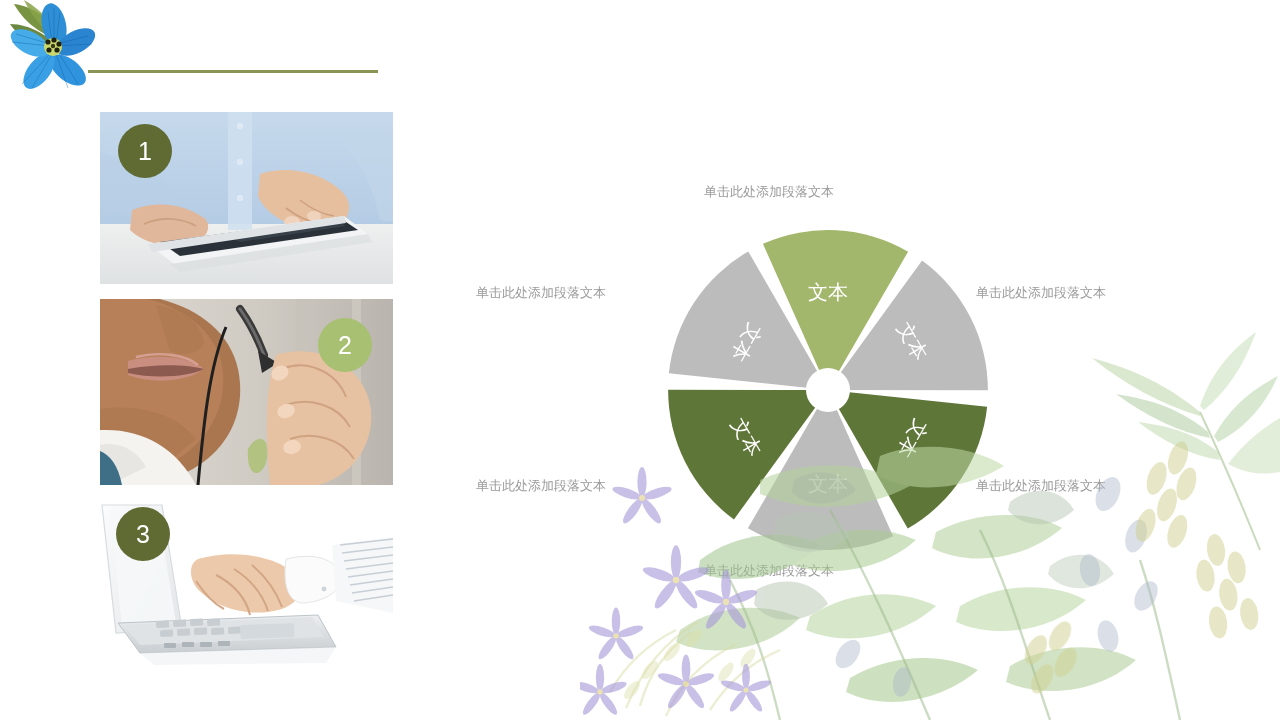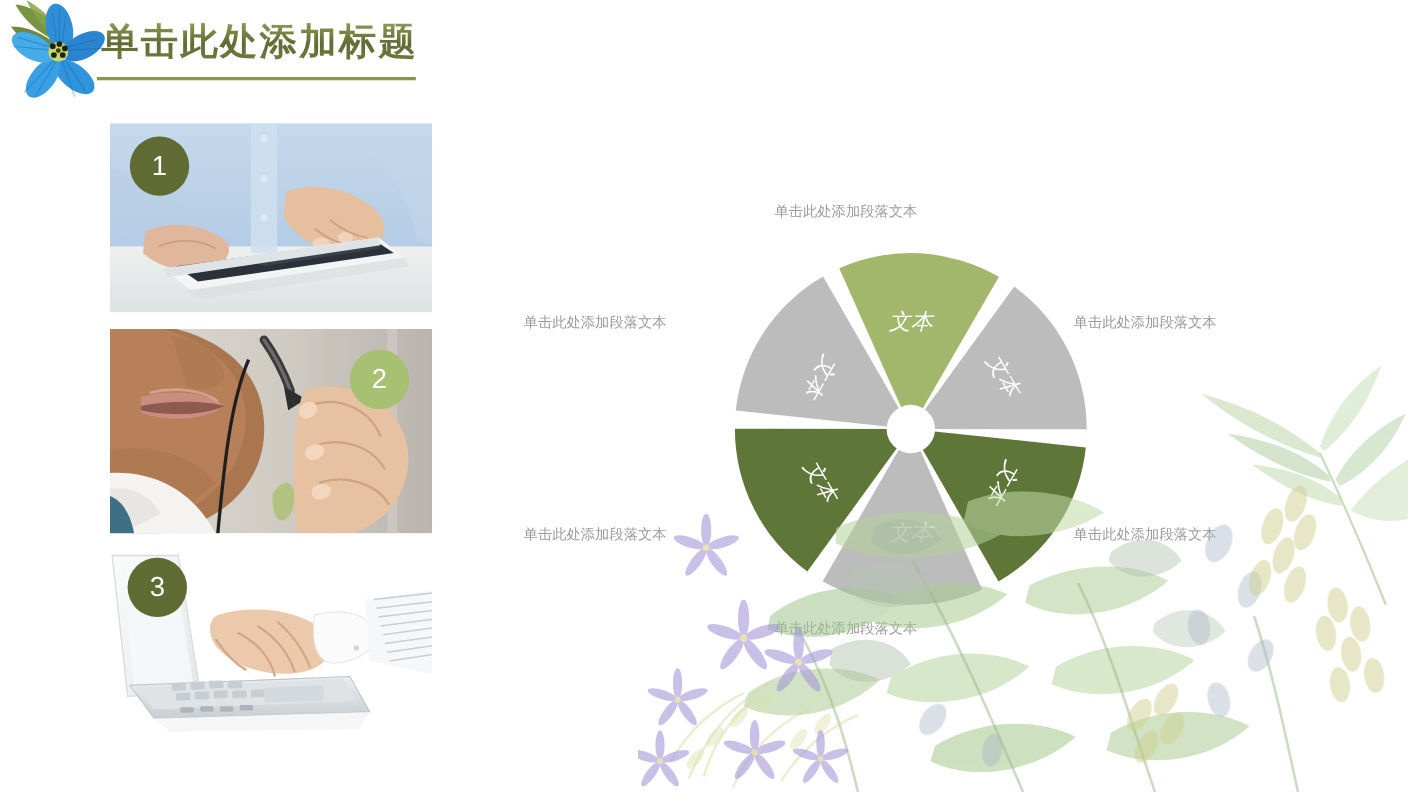--- a/index.html
+++ b/index.html
@@ -37,21 +37,21 @@
     display:flex;align-items:center;justify-content:center;
     color:#ffffff;font-size:25px;line-height:1;
     font-family:"Liberation Sans","DejaVu Sans",sans-serif;
     z-index:6;
   }
   .badge-1{left:118px;top:124px;width:54px;height:54px;background:#5f6b33;}
   .badge-2{left:318px;top:318px;width:54px;height:54px;background:#a8c071;}
   .badge-3{left:116px;top:507px;width:54px;height:54px;background:#5f6b33;}
 
   
-  .pie-wrap{position:absolute;left:660px;top:222px;width:336px;height:336px;font-style:italic;}
+  .pie-wrap{position:absolute;left:660px;top:222px;width:336px;height:336px;}
   .pie-svg{position:absolute;left:0;top:0;width:336px;height:336px;}
   .seg-label{
     fill:#ffffff;font-size:20px;
     font-family:"Liberation Sans","DejaVu Sans",sans-serif;
     text-anchor:middle;dominant-baseline:middle;
   }
 
   
   .callout{
     position:absolute;color:#9b9b9b;font-size:13px;white-space:nowrap;line-height:1;
@@ -107,21 +107,20 @@
         <circle cx="45" cy="49" r="9" fill="#c9d86a"></circle>
         <circle cx="40" cy="44" r="2.6" fill="#20210f"></circle>
         <circle cx="46" cy="42" r="2.6" fill="#20210f"></circle>
         <circle cx="51" cy="46" r="2.6" fill="#20210f"></circle>
         <circle cx="49" cy="52" r="2.6" fill="#20210f"></circle>
         <circle cx="41" cy="52" r="2.6" fill="#20210f"></circle>
         <circle cx="45" cy="48" r="2.2" fill="#3a3b1c"></circle>
       </g>
     </svg>
 
-    <div class="title">单击此处添加标题</div>
     <div class="title-rule"></div>
   </div>
 
   <div class="photo photo-1">
     <svg viewBox="0 0 293 172" width="293" height="172">
       <defs>
         <linearGradient id="shirtG" x1="0" y1="0" x2="0" y2="1">
           <stop offset="0" stop-color="#c6d9ec"></stop>
             <stop offset="1" stop-color="#b3cbe4"></stop>
         </linearGradient>

